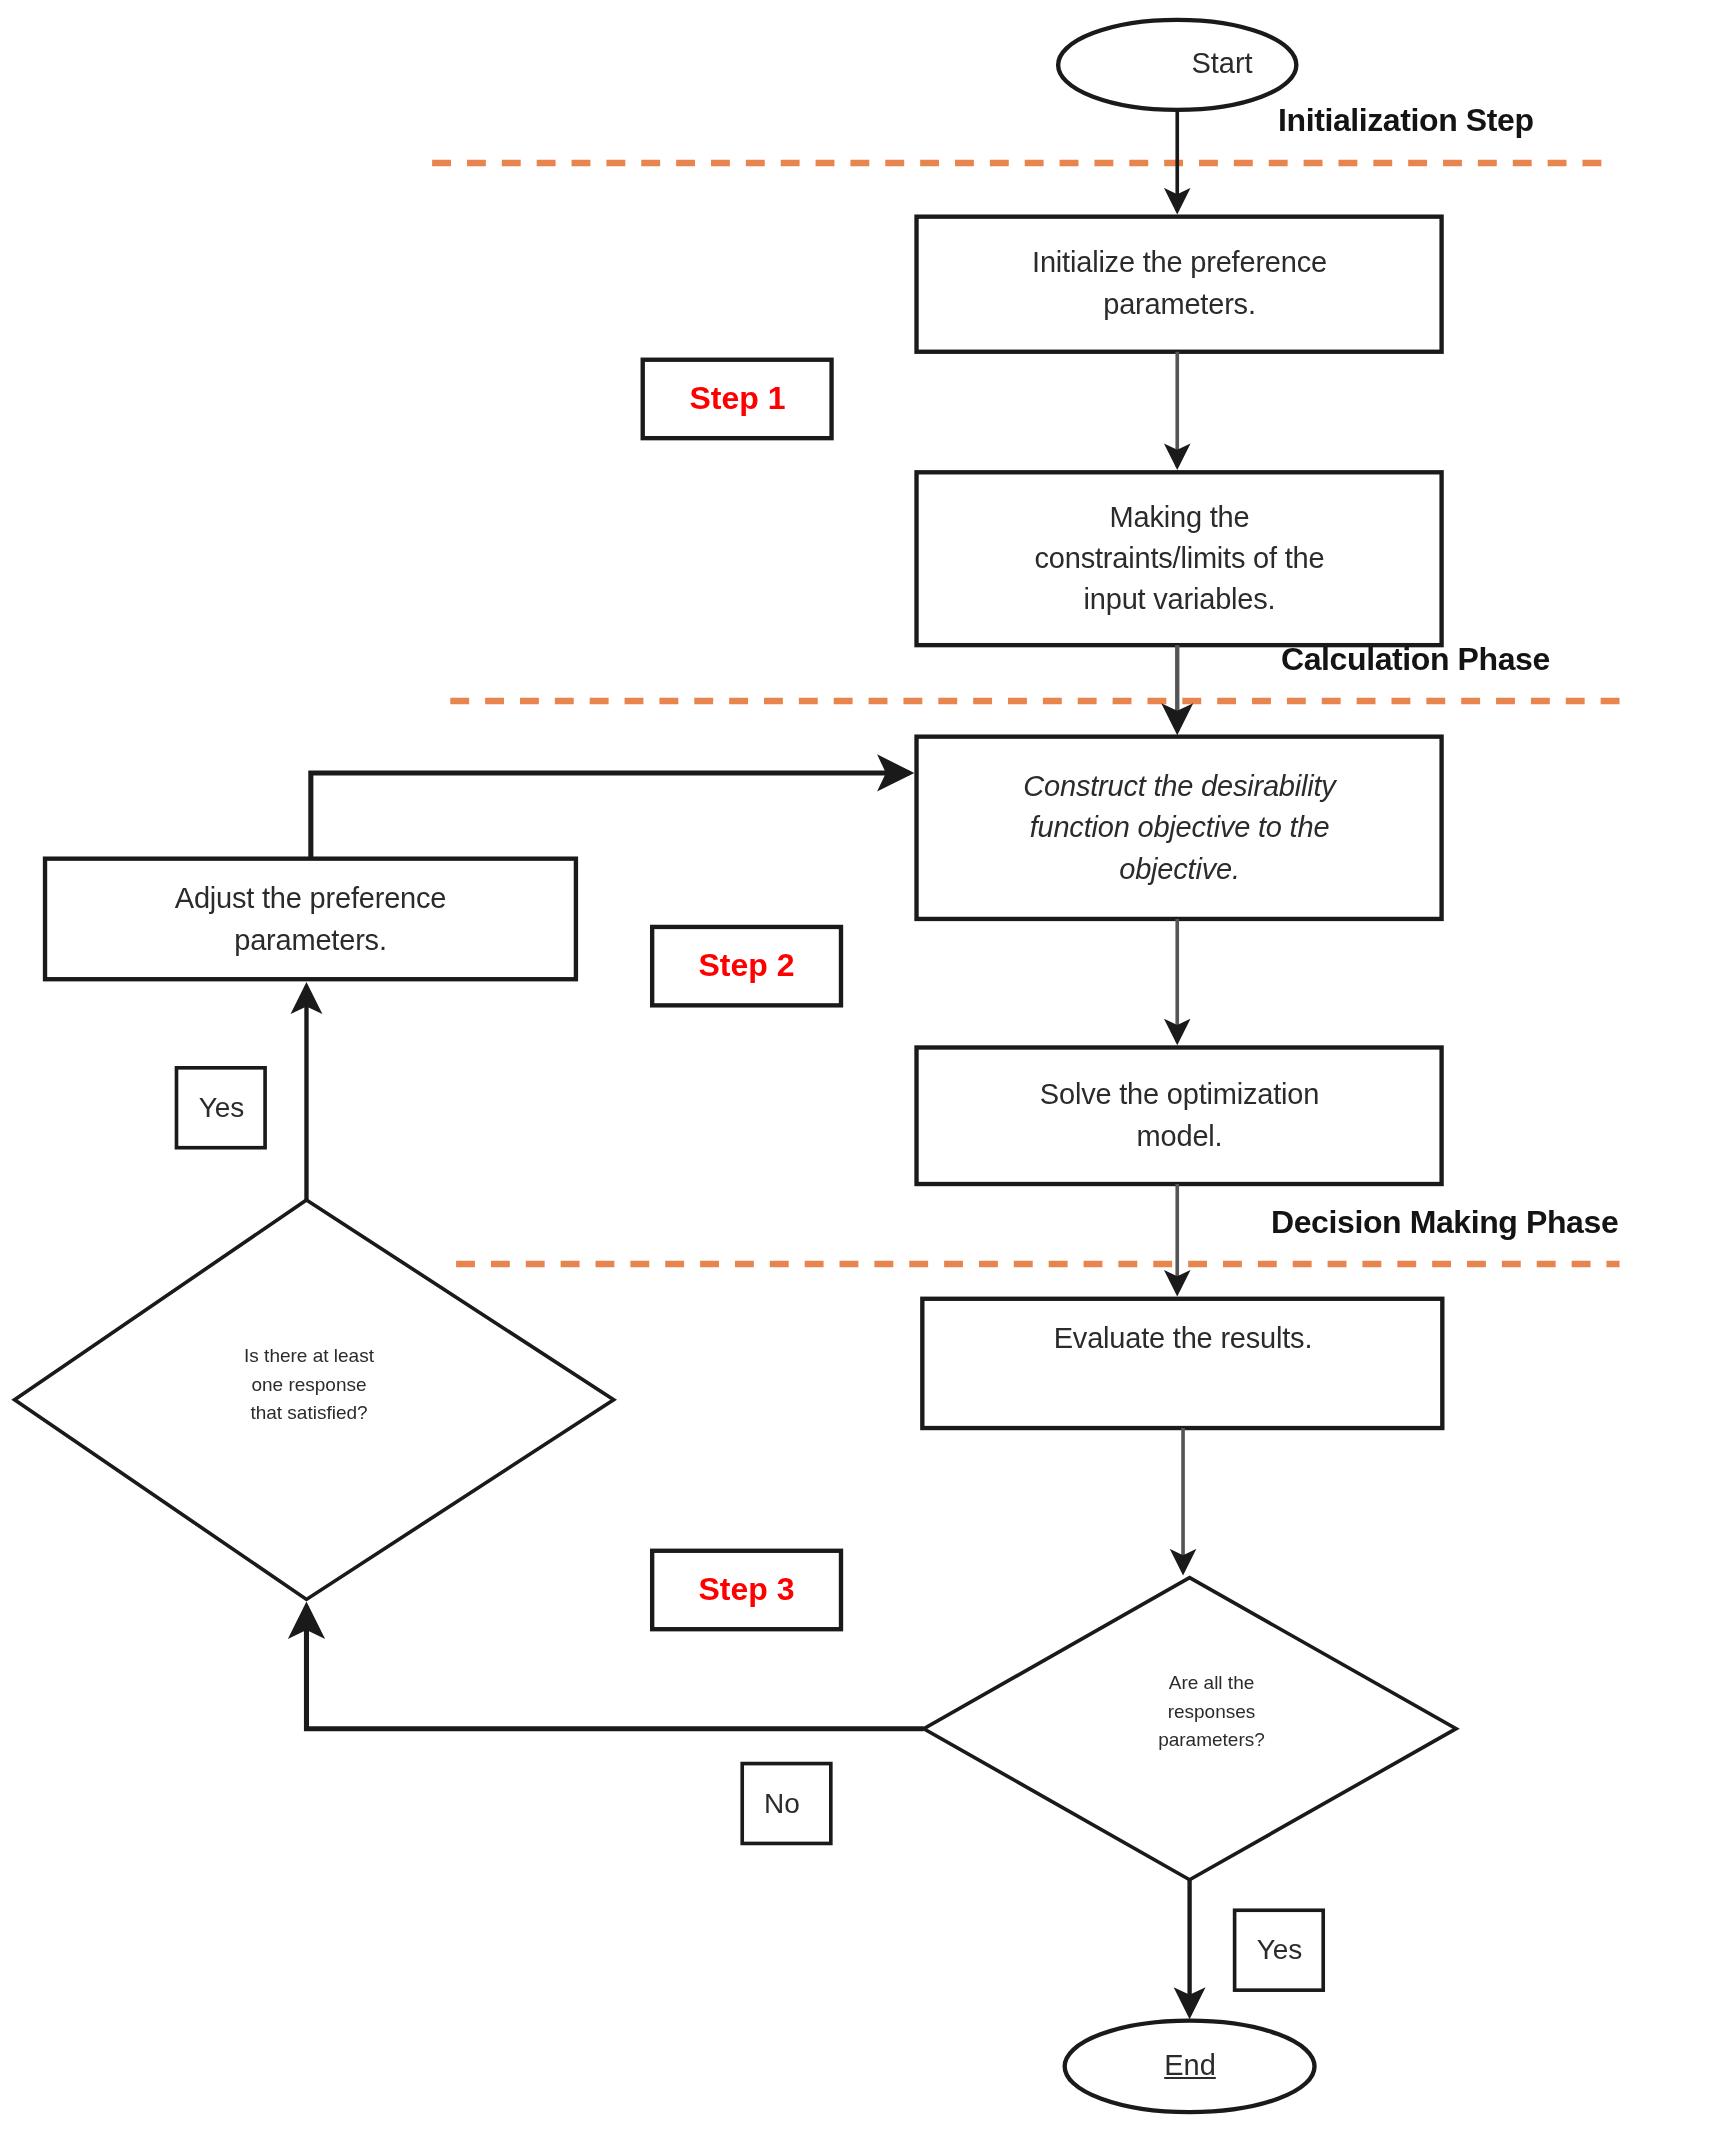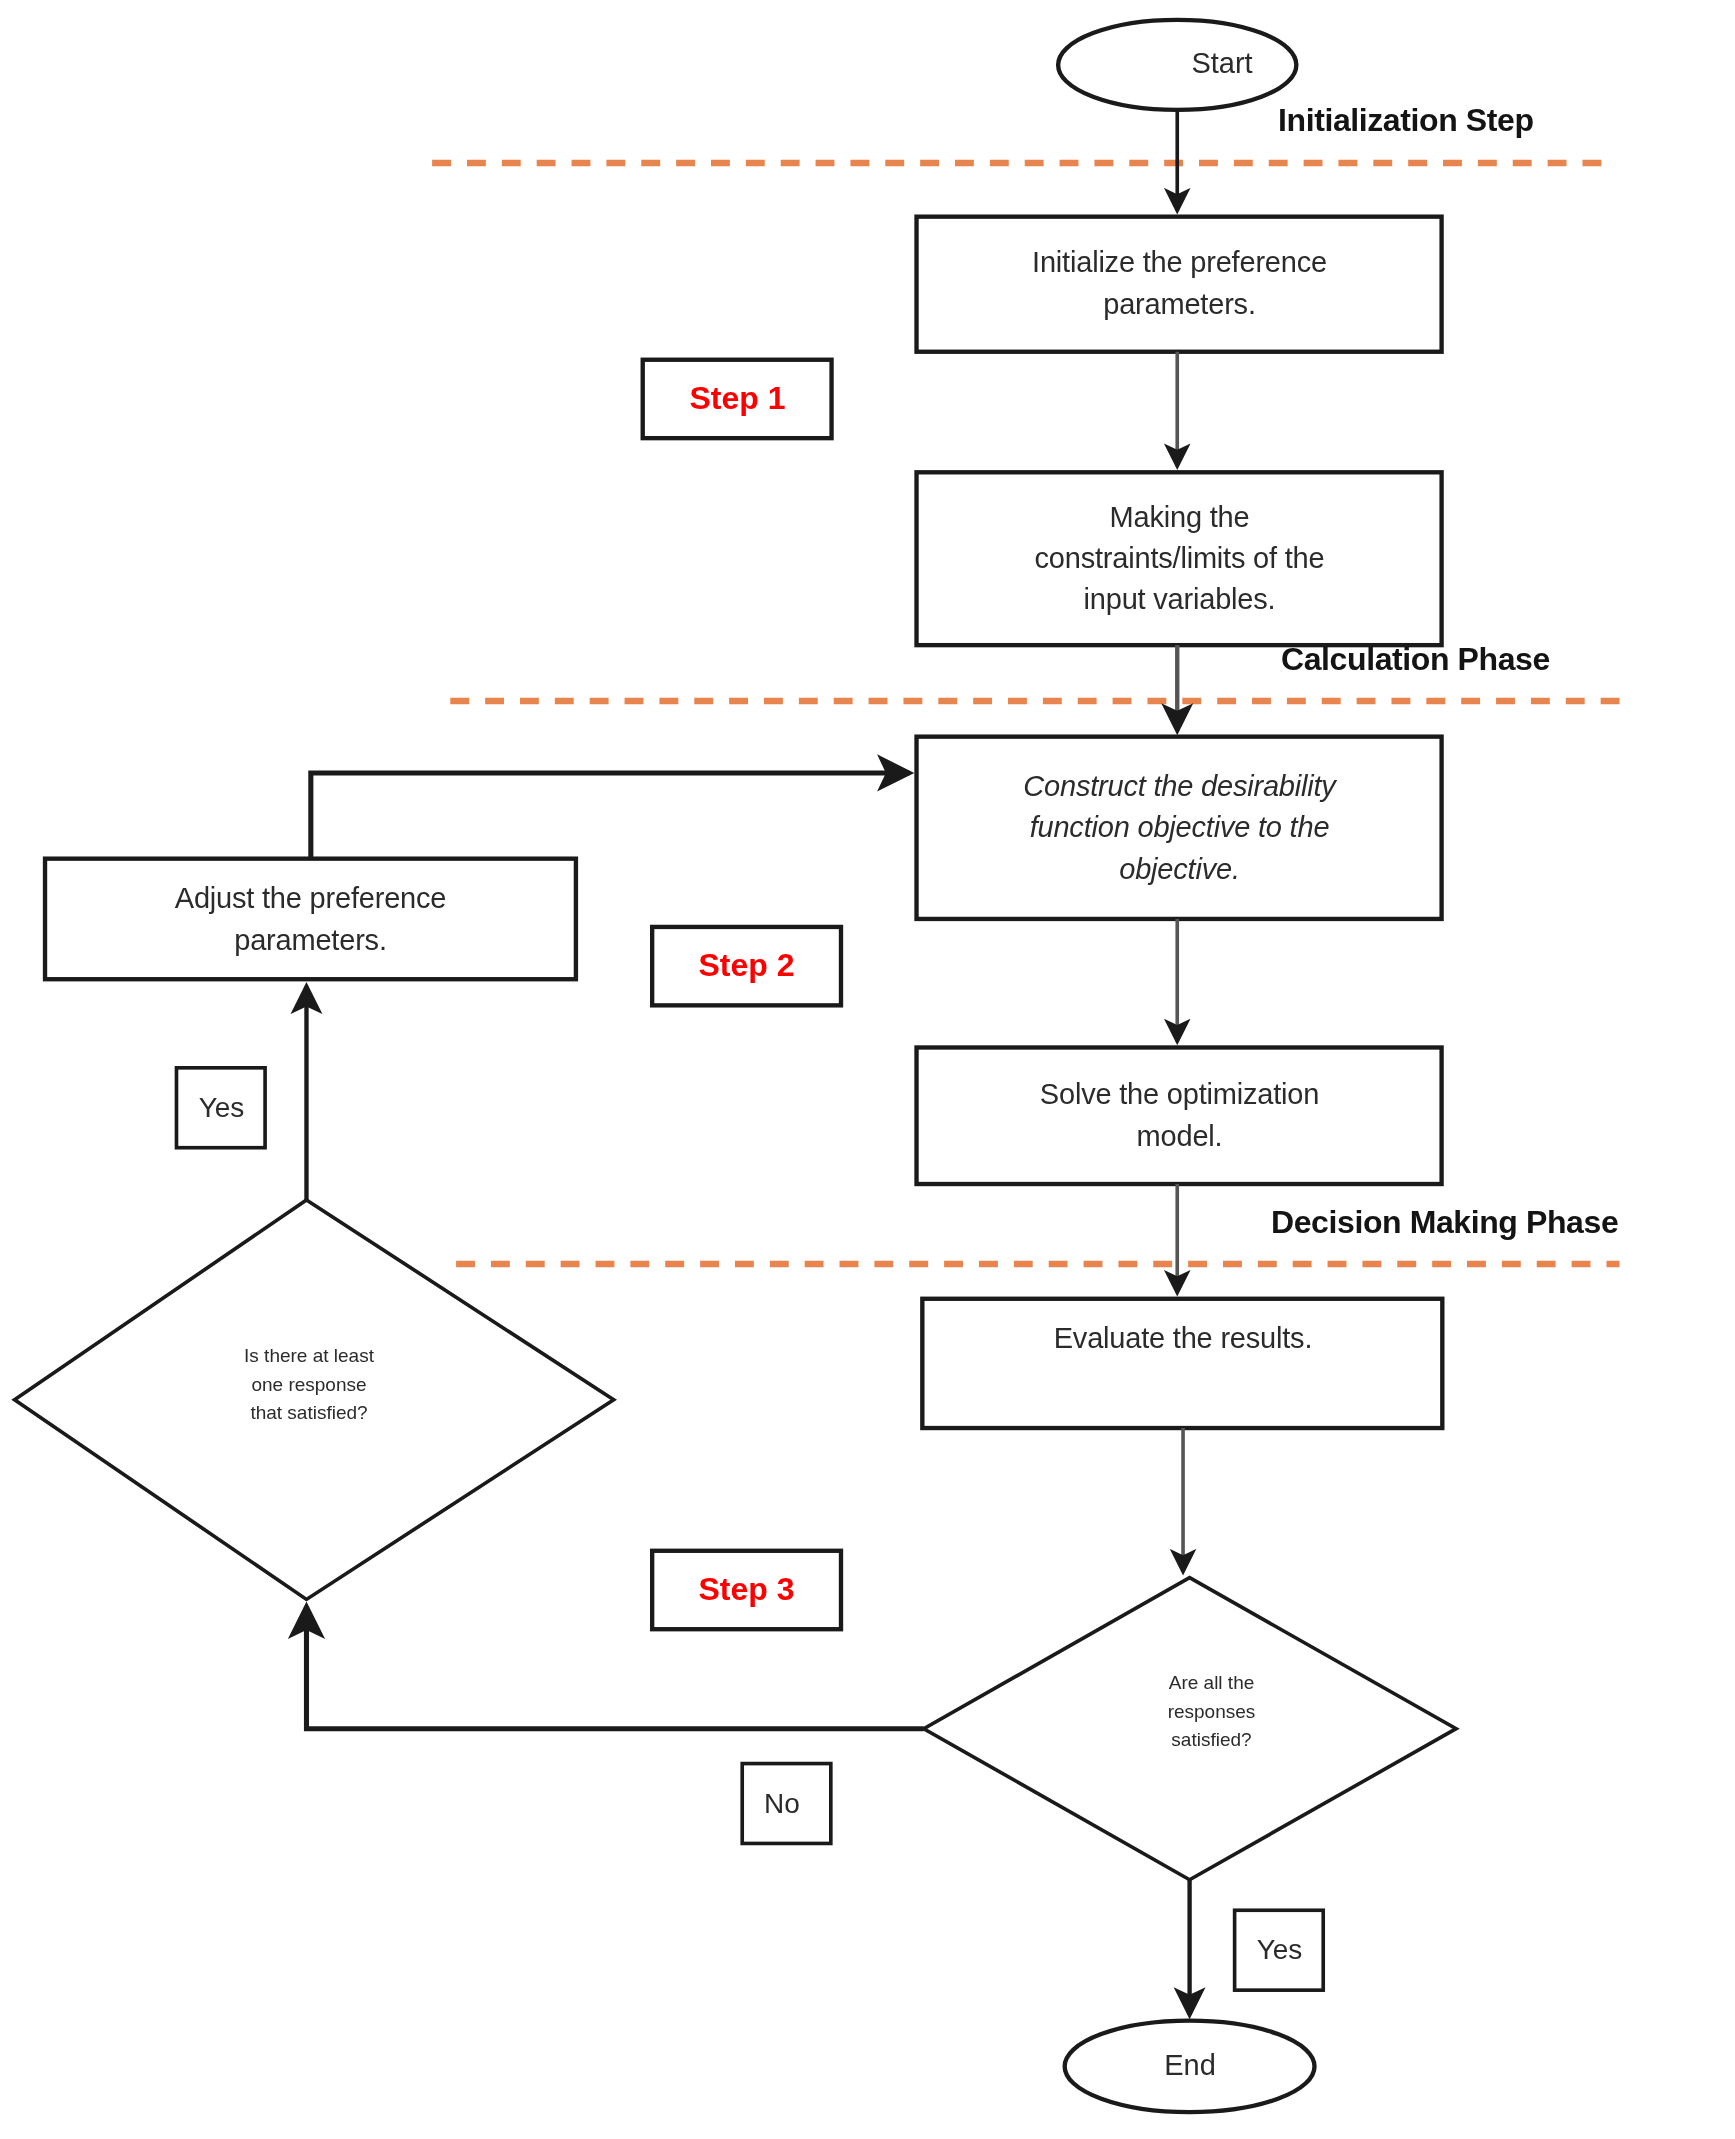--- a/index.html
+++ b/index.html
@@ -131,21 +131,21 @@
 
     <path d="M 428 1182 L 428 1064 L 1252 1064" stroke="#1a1a1a" stroke-width="7" fill="none" marker-end="url(#arrow)"></path>
 
     <path d="M 1638 2588 L 1638 2774" stroke="#1a1a1a" stroke-width="6" fill="none" marker-end="url(#arrow)"></path>
   </svg>
 
   <div class="node-text term-text" style="left:1058px; top:41px; width:240px; height:46px;padding-left:44px;">
     <span class="line">Start</span>
   </div>
 
-  <div class="node-text term-text" style="left:1065px; top:2043px; width:250px; height:46px;">
+  <div class="node-text term-text" style="left:1065px; top:2043px; width:250px; height:46px;text-decoration:underline;">
     <span class="line">End</span>
   </div>
 
   <div class="node-text phase-text" style="left:1278px; top:100px; width:465px; height:41px;">
     <span class="line">Initialization Step</span>
   </div>
   <div class="node-text phase-text" style="left:1281px; top:639px; width:465px; height:41px;">
     <span class="line">Calculation Phase</span>
   </div>
   <div class="node-text phase-text" style="left:1271px; top:1202px; width:479px; height:41px;">
@@ -185,21 +185,21 @@
 
   <div class="node-text diamond-text" style="left:120px; top:1316px; width:378px; height:138px;">
     <span class="line">Is there at least</span>
     <span class="line">one response</span>
     <span class="line">that satisfied?</span>
   </div>
 
   <div class="node-text diamond-text" style="left:1037px; top:1643px; width:349px; height:138px;">
     <span class="line">Are all the</span>
     <span class="line">responses</span>
-    <span class="line">satisfied?</span>
+    <span class="line">parameters?</span>
   </div>
 
   <div class="node-text step-text" style="left:643px; top:360px; width:189px; height:78px;">
     <span class="line">Step 1</span>
   </div>
   <div class="node-text step-text" style="left:652px; top:927px; width:189px; height:78px;">
     <span class="line">Step 2</span>
   </div>
   <div class="node-text step-text" style="left:652px; top:1551px; width:189px; height:78px;">
     <span class="line">Step 3</span>

